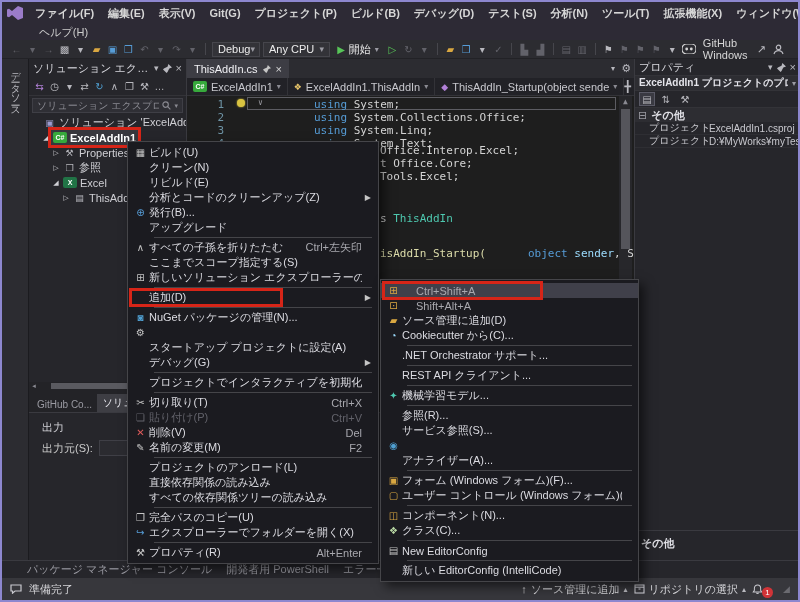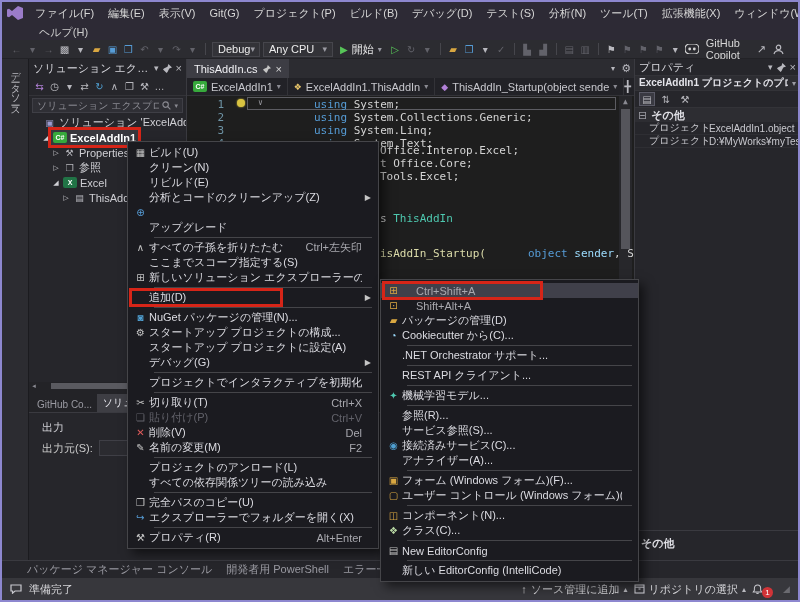--- a/index.html
+++ b/index.html
@@ -7,21 +7,21 @@
   .window{
     position:relative;width:800px;height:602px;overflow:hidden;
     background:#26262b;border:2px solid #8d87cf;
     font-family:"Liberation Sans","DejaVu Sans",sans-serif;font-size:11px;color:#cccccc;
     -webkit-font-smoothing:antialiased;
   }
   
   .titlebar{position:absolute;left:0;top:0;right:0;height:22px;background:#2d2a35;display:flex;align-items:center;}
   .vs-logo{width:26px;text-align:center;flex:none;}
   .menubar{display:flex;align-items:center;height:100%;}
-  .menubar .mtop{padding:0 7px;line-height:20px;color:#d6d6d6;white-space:nowrap;cursor:default;}
+  .menubar .mtop{padding:0 7px;line-height:20px;color:#d6d6d6;white-space:nowrap;cursor:default;font-weight:bold;}
   .menubar2{position:absolute;left:0;top:22px;right:0;height:16px;background:#2d2a35;display:flex;align-items:center;padding-left:30px;}
   
   .toolbar{position:absolute;left:0;top:38px;right:0;height:19px;background:#2c2c31;display:flex;align-items:center;padding:0 8px;gap:3px;border-bottom:1px solid #222226;}
   .tb-icon{min-width:13px;text-align:center;color:#b8b8be;font-size:10px;line-height:17px;white-space:nowrap;}
   .tb-icon.dim{color:#62626a;}
   .tb-sep{width:1px;height:12px;background:#46464c;margin:0 3px;flex:none;}
   .combo{height:15px;background:#333338;border:1px solid #46464c;display:flex;align-items:center;padding:0 5px;color:#ececec;white-space:nowrap;}
   .combo .carat{color:#9a9aa2;font-size:9px;}
   .start-btn{display:flex;align-items:center;gap:4px;color:#ececec;padding:0 4px;white-space:nowrap;}
   .play{color:#57c558;font-size:10px;}
@@ -202,21 +202,21 @@
         <span class="tb-icon">▾</span>
       </span>
     <div class="toolbar-right">
       <span>
         <svg width="14" height="10" viewBox="0 0 14 10">
             <rect x="0" y="0" width="14" height="10" rx="4.5" fill="none" stroke="#d6d6d6" stroke-width="1.2"></rect>
             <circle cx="4.7" cy="5" r="1.4" fill="#d6d6d6"></circle>
             <circle cx="9.3" cy="5" r="1.4" fill="#d6d6d6"></circle>
           </svg>
       </span>
-      <span>GitHub Copilot</span>
+      <span>GitHub Windows</span>
       <span style="color:#b8b8be">↗</span>
       <span>
         <svg width="11" height="11" viewBox="0 0 11 11">
             <circle cx="5.5" cy="3.4" r="2.2" fill="none" stroke="#b8b8be" stroke-width="1.2"></circle>
             <path d="M1 10c.7-2.2 2.4-3.3 4.5-3.3S9.3 7.8 10 10" fill="none" stroke="#b8b8be" stroke-width="1.2"></path>
           </svg>
       </span>
     </div>
   </div>
 
@@ -354,21 +354,21 @@
         <div class="curline"></div>
         <span class="gutter-bulb"></span>
         <span class="fold">∨</span>
         <div class="vscroll">
           <span class="sarr">▲</span>
           <span class="vthumb"></span>
         </div>
       <span class="lineno" style="top: 2px; position: absolute;">1</span>
           <div class="ctext" style="top: 2px; white-space: pre;"><span class="tok-kw">using</span><span class="tok-pl"> System;</span></div>
           <span class="lineno" style="top: 15px; position: absolute;">2</span>
-          <div class="ctext" style="top: 15px; white-space: pre;"><span class="tok-kw">using</span><span class="tok-pl"> System.Collections.Generic;</span></div>
+          <div class="ctext" style="top: 15px; white-space: pre;"><span class="tok-kw">using</span><span class="tok-pl"> System.Collections.Office;</span></div>
           <span class="lineno" style="top: 28px; position: absolute;">3</span>
           <div class="ctext" style="top: 28px; white-space: pre;"><span class="tok-kw">using</span><span class="tok-pl"> System.Linq;</span></div>
           <span class="lineno" style="top: 41px; position: absolute;">4</span>
           <div class="ctext" style="top: 41px; white-space: pre;"><span class="tok-kw">using</span><span class="tok-pl"> System.Text;</span></div>
           <div class="code-frag" style="top: 48px;"><span class="tok-pl">Office.Interop.Excel;</span></div>
           <div class="code-frag" style="top: 61px;"><span class="tok-pl">t Office.Core;</span></div>
           <div class="code-frag" style="top: 74px;"><span class="tok-pl">Tools.Excel;</span></div>
           <div class="code-frag" style="top: 116px;"><span class="tok-pl">s </span><span class="tok-type">ThisAddIn</span></div>
           <div class="code-frag" style="top: 151px;"><span class="tok-method">isAddIn_Startup(</span><span class="tok-kw">object</span><span class="tok-param"> sender</span><span class="tok-pl">, System.</span><span class="tok-type">EventArgs</span><span class="tok-param"> e</span><span class="tok-pl">)</span></div>
         </div>
@@ -402,21 +402,21 @@
           <span class="ptool">⇅</span>
           <span class="ptool">⚒</span>
         </div>
       <div class="pcat">
         <span style="font-weight:normal;color:#9a9aa2">⊟</span>
         <span>その他</span>
       </div>
       <div id="props-rows">
           <div class="prow">
             <span class="pname">プロジェクト ファイル</span>
-            <span class="pval">ExcelAddIn1.object</span>
+            <span class="pval">ExcelAddIn1.csproj</span>
           </div>
           <div class="prow">
             <span class="pname">プロジェクト フォルダ</span>
             <span class="pval">D:¥MyWorks¥myTest¥</span>
           </div>
         </div>
       <div class="props-desc">その他</div>
     </div>
   </div>
 
@@ -478,20 +478,21 @@
         <span class="mi-label">リビルド(E)</span>
         <span class="mi-arrow"></span>
       </div>
       <div class="menu-item">
         <span class="mi-icon"></span>
         <span class="mi-label">分析とコードのクリーンアップ(Z)</span>
         <span class="mi-arrow">▶</span>
       </div>
       <div class="menu-item">
         <span class="mi-icon" style="color: rgb(86, 156, 214);">⊕</span>
+        <span class="mi-label">発行(B)...</span>
         <span class="mi-arrow"></span>
       </div>
       <div class="menu-item">
         <span class="mi-icon"></span>
         <span class="mi-label">アップグレード</span>
         <span class="mi-arrow"></span>
       </div>
       <div class="menu-sep"></div>
       <div class="menu-item">
         <span class="mi-icon">∧</span>
@@ -516,21 +517,20 @@
         <span class="mi-arrow">▶</span>
       </div>
       <div class="menu-sep"></div>
       <div class="menu-item">
         <span class="mi-icon" style="color: rgb(79, 159, 209);">◙</span>
         <span class="mi-label">NuGet パッケージの管理(N)...</span>
         <span class="mi-arrow"></span>
       </div>
       <div class="menu-item">
         <span class="mi-icon">⚙</span>
-        <span class="mi-label">スタートアップ プロジェクトの構成...</span>
         <span class="mi-arrow"></span>
       </div>
       <div class="menu-item">
         <span class="mi-icon"></span>
         <span class="mi-label">スタートアップ プロジェクトに設定(A)</span>
         <span class="mi-arrow"></span>
       </div>
       <div class="menu-item">
         <span class="mi-icon"></span>
         <span class="mi-label">デバッグ(G)</span>
@@ -568,20 +568,25 @@
         <span class="mi-arrow"></span>
       </div>
       <div class="menu-sep"></div>
       <div class="menu-item">
         <span class="mi-icon"></span>
         <span class="mi-label">プロジェクトのアンロード(L)</span>
         <span class="mi-arrow"></span>
       </div>
       <div class="menu-item">
         <span class="mi-icon"></span>
+        <span class="mi-label">直接依存関係の読み込み</span>
+        <span class="mi-arrow"></span>
+      </div>
+      <div class="menu-item">
+        <span class="mi-icon"></span>
         <span class="mi-label">すべての依存関係ツリーの読み込み</span>
         <span class="mi-arrow"></span>
       </div>
       <div class="menu-sep"></div>
       <div class="menu-item">
         <span class="mi-icon">❐</span>
         <span class="mi-label">完全パスのコピー(U)</span>
         <span class="mi-arrow"></span>
       </div>
       <div class="menu-item">
@@ -603,21 +608,21 @@
         <span class="mi-shortcut">Ctrl+Shift+A</span>
         <span class="mi-arrow"></span>
       </div>
       <div class="menu-item">
         <span class="mi-icon" style="color: rgb(217, 167, 65);">⊡</span>
         <span class="mi-shortcut">Shift+Alt+A</span>
         <span class="mi-arrow"></span>
       </div>
       <div class="menu-item">
         <span class="mi-icon" style="color: rgb(217, 167, 65);">▰</span>
-        <span class="mi-label">パッケージの管理(D)</span>
+        <span class="mi-label">ソース管理に追加(D)</span>
         <span class="mi-arrow"></span>
       </div>
       <div class="menu-item">
         <span class="mi-icon" style="color: rgb(156, 220, 254);">◔</span>
         <span class="mi-label">Cookiecutter から(C)...</span>
         <span class="mi-arrow"></span>
       </div>
       <div class="menu-sep"></div>
       <div class="menu-item">
         <span class="mi-icon"></span>
@@ -642,21 +647,20 @@
         <span class="mi-label">参照(R)...</span>
         <span class="mi-arrow"></span>
       </div>
       <div class="menu-item">
         <span class="mi-icon"></span>
         <span class="mi-label">サービス参照(S)...</span>
         <span class="mi-arrow"></span>
       </div>
       <div class="menu-item">
         <span class="mi-icon" style="color: rgb(79, 159, 209);">◉</span>
-        <span class="mi-label">接続済みサービス(C)...</span>
         <span class="mi-arrow"></span>
       </div>
       <div class="menu-item">
         <span class="mi-icon"></span>
         <span class="mi-label">アナライザー(A)...</span>
         <span class="mi-arrow"></span>
       </div>
       <div class="menu-sep"></div>
       <div class="menu-item">
         <span class="mi-icon" style="color: rgb(217, 167, 65);">▣</span>

